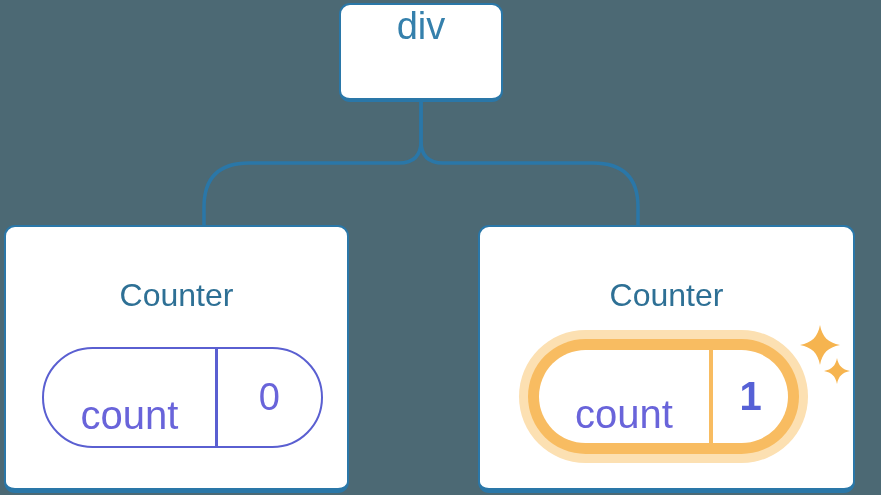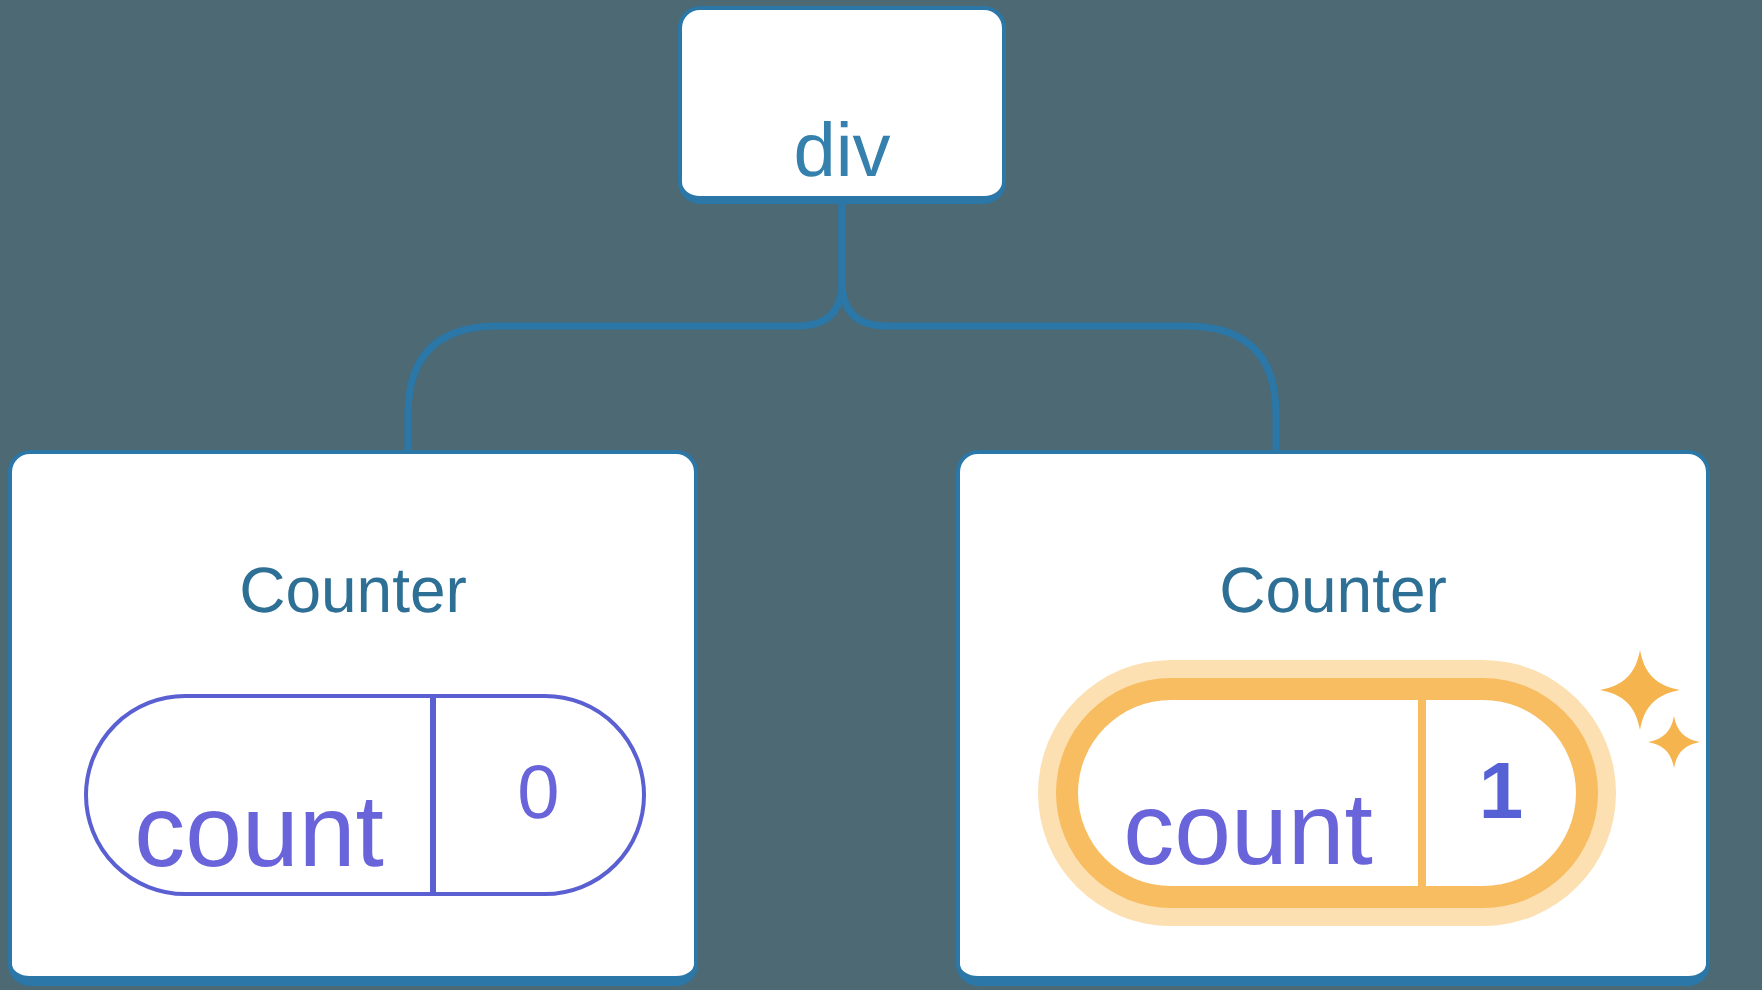--- a/index.html
+++ b/index.html
@@ -9,21 +9,21 @@
     font-family:"Liberation Sans","DejaVu Sans",sans-serif;
   }
   .connectors{position:absolute;left:0;top:0;width:881px;height:495px;}
   .branch{fill:none;stroke:var(--connector,#2a77a8);stroke-width:3.5px;stroke-linecap:round;}
 
   
   .node-root{
     position:absolute;left:339px;top:3px;width:164px;height:99px;box-sizing:border-box;
     background:var(--card-background,#ffffff);
     border:2.5px solid var(--node-border,#2a77a8);border-bottom-width:4.5px;
-    border-radius:11px;display:flex;align-items:flex-end;justify-content:center;
+    border-radius:11px;display:flex;align-items:flex-start;justify-content:center;
   }
   .node-root-label{font-size:38px;color:var(--root-label,#3580ac);font-weight:500;}
 
   
   .card{
     position:absolute;top:225px;height:268px;box-sizing:border-box;
     background:var(--card-background,#ffffff);
     border:2px solid var(--node-border,#2a77a8);border-bottom-width:5px;
     border-radius:11px;
   }
@@ -37,21 +37,21 @@
   
   .pill-plain{
     position:absolute;left:36px;top:120px;width:281px;height:101px;box-sizing:border-box;
     border:2.5px solid var(--state-indigo,#5a5fd1);border-radius:999px;
     background:#fff;display:flex;align-items:stretch;overflow:hidden;
   }
   .pill-plain .pill-sec-key{width:171px;display:flex;align-items:center;justify-content:center;}
   .pill-plain .pill-divider{width:2.5px;background:var(--state-indigo,#5a5fd1);}
   .pill-plain .pill-sec-val{flex:1;display:flex;align-items:center;justify-content:center;}
 
-  .state-key{font-size:51px;color:var(--state-key-text,#6964da);margin-top:36px;}
+  .state-key{font-size:40px;color:var(--state-key-text,#6964da);margin-top:36px;}
   .state-val{font-size:38px;color:var(--state-key-text,#6964da);}
   .state-val-bold{font-size:40px;font-weight:bold;color:var(--state-value-text,#5661d6);}
 
   
   .pill-glow{
     position:absolute;left:39px;top:103px;width:289px;height:133px;box-sizing:border-box;
     border-radius:999px;background:var(--highlight-glow,#fce0b2);padding:9px;
   }
   .pill-ring{
     width:100%;height:100%;box-sizing:border-box;border-radius:999px;

